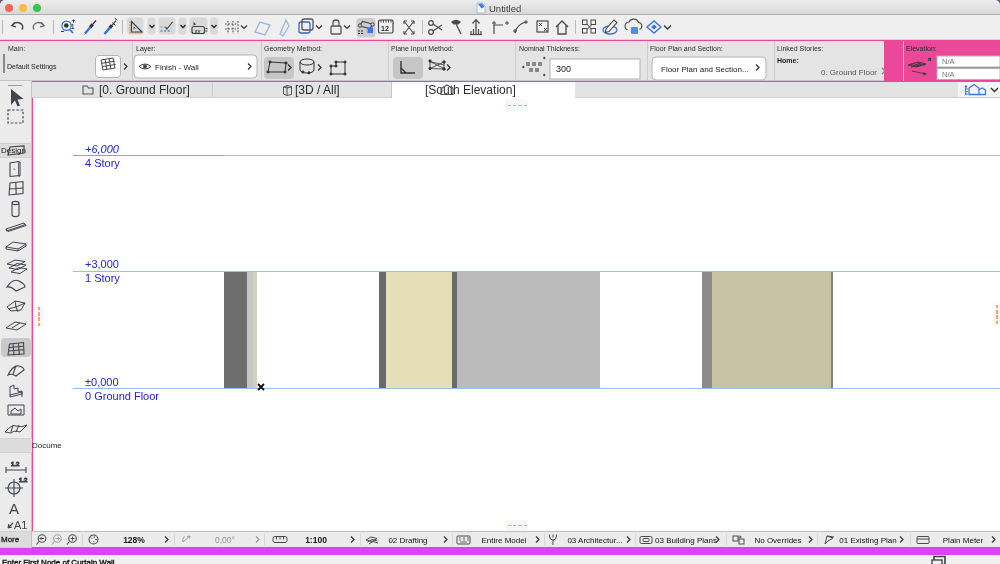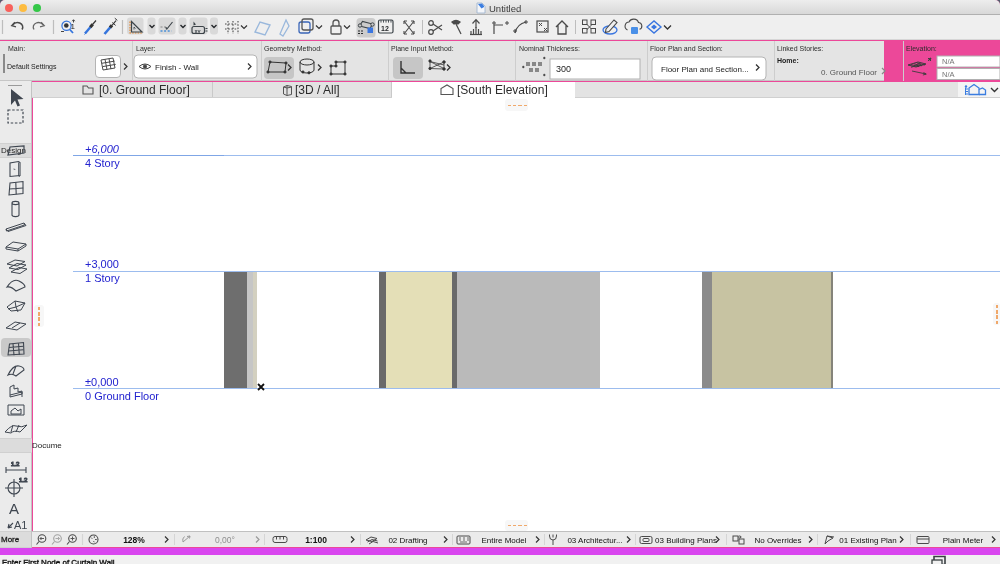--- a/index.html
+++ b/index.html
@@ -303,21 +303,21 @@
       <rect x="937" y="15" width="63" height="11" fill="#fff" stroke="#b0b0b0"></rect>
       <rect x="937" y="27.5" width="63" height="11" fill="#fff" stroke="#b0b0b0"></rect>
       <text x="942" y="23" font-size="7.5" fill="#777" font-family="Liberation Sans">N/A</text>
       <text x="942" y="35.5" font-size="7.5" fill="#777" font-family="Liberation Sans">N/A</text>
     </svg>
   </div>
 
   <div class="abs" id="tabbar">
     <div class="tab" style="left:0; width:181px; text-align:left; padding-left:67px;">[0. Ground Floor]</div>
     <div class="tab" style="left:181px; width:179px; text-align:left; padding-left:82px;">[3D / All]</div>
-    <div class="tab" style="left:360px; width:183px; background:#fff; border-right:none; text-align:left; padding-left:65px;">[South Elevation]</div>
+    <div class="tab" style="left:360px; width:183px; background:#fff; border-right:none; text-align:left; padding-left:33px;">[South Elevation]</div>
     <div style="position:absolute; left:926px; top:0; width:42px; height:16px; background:#f4f4f4;"></div>
     <div style="position:absolute; left:0; top:15px; width:360px; height:1px; background:#d0d0d0;"></div>
     <div style="position:absolute; left:543px; top:15px; width:425px; height:1px; background:#d0d0d0;"></div>
     <svg width="968" height="16" style="position:absolute;left:0;top:0;">
       <path d="M51,12 l0,-8 l4,0 l1.5,2 l4.5,0 l0,6 z" fill="none" stroke="#555" stroke-width="1.1"></path>
       <path d="M255,3.5 l4.5,1 l0,8 l-4.5,1 l-3.5,-1.5 l0,-7 z m0,0 l0,10 m-3.5,-8.5 l3.5,1 l4.5,-1" fill="none" stroke="#555" stroke-width="1"></path>
       <path d="M409,12.5 l0,-6 l6,-3.5 l6,3.5 l0,6 z" fill="none" stroke="#555" stroke-width="1.1"></path>
       <g fill="none" stroke="#3b7de0" stroke-width="1.3">
         <path d="M937,12.5 l0,-6.5 l5,-3.5 l5,3.5 l0,6.5 z"></path>
         <path d="M947,7.5 l3.5,-1.5 l3,2 l0,4.5 l-6.5,0"></path>

